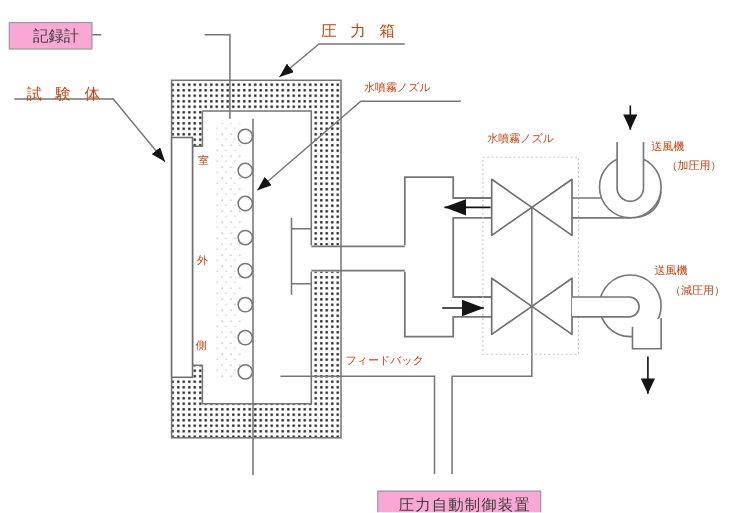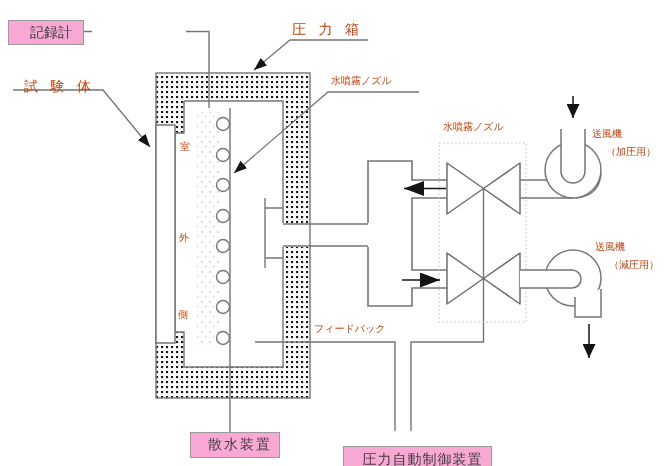--- a/index.html
+++ b/index.html
@@ -141,21 +141,18 @@
 
   <div class="lbl f13" style="left:595px;top:242px;">送風機</div>
   <div class="lbl f13" style="left:609px;top:260px;">（減圧用）</div>
 
   <div class="lbl f13" style="left:180px;top:142px;">室</div>
   <div class="lbl f13" style="left:179px;top:233px;">外</div>
   <div class="lbl f13" style="left:178px;top:310px;">側</div>
 
   <div class="lbl f13" style="left:314px;top:324px;">フィードバック</div>
 
-  <div class="lblbox f14 sp2" style="left:190px;top:432px;width:78px;height:24px;">
-    <span>散水装置</span>
-  </div>
 
   <div class="lblbox f14 sp1" style="left:343px;top:431px;width:137px;height:26px;margin-top:15px;">
     <span>圧力自動制御装置</span>
   </div>
 
 </div>
 
 </body></html>

